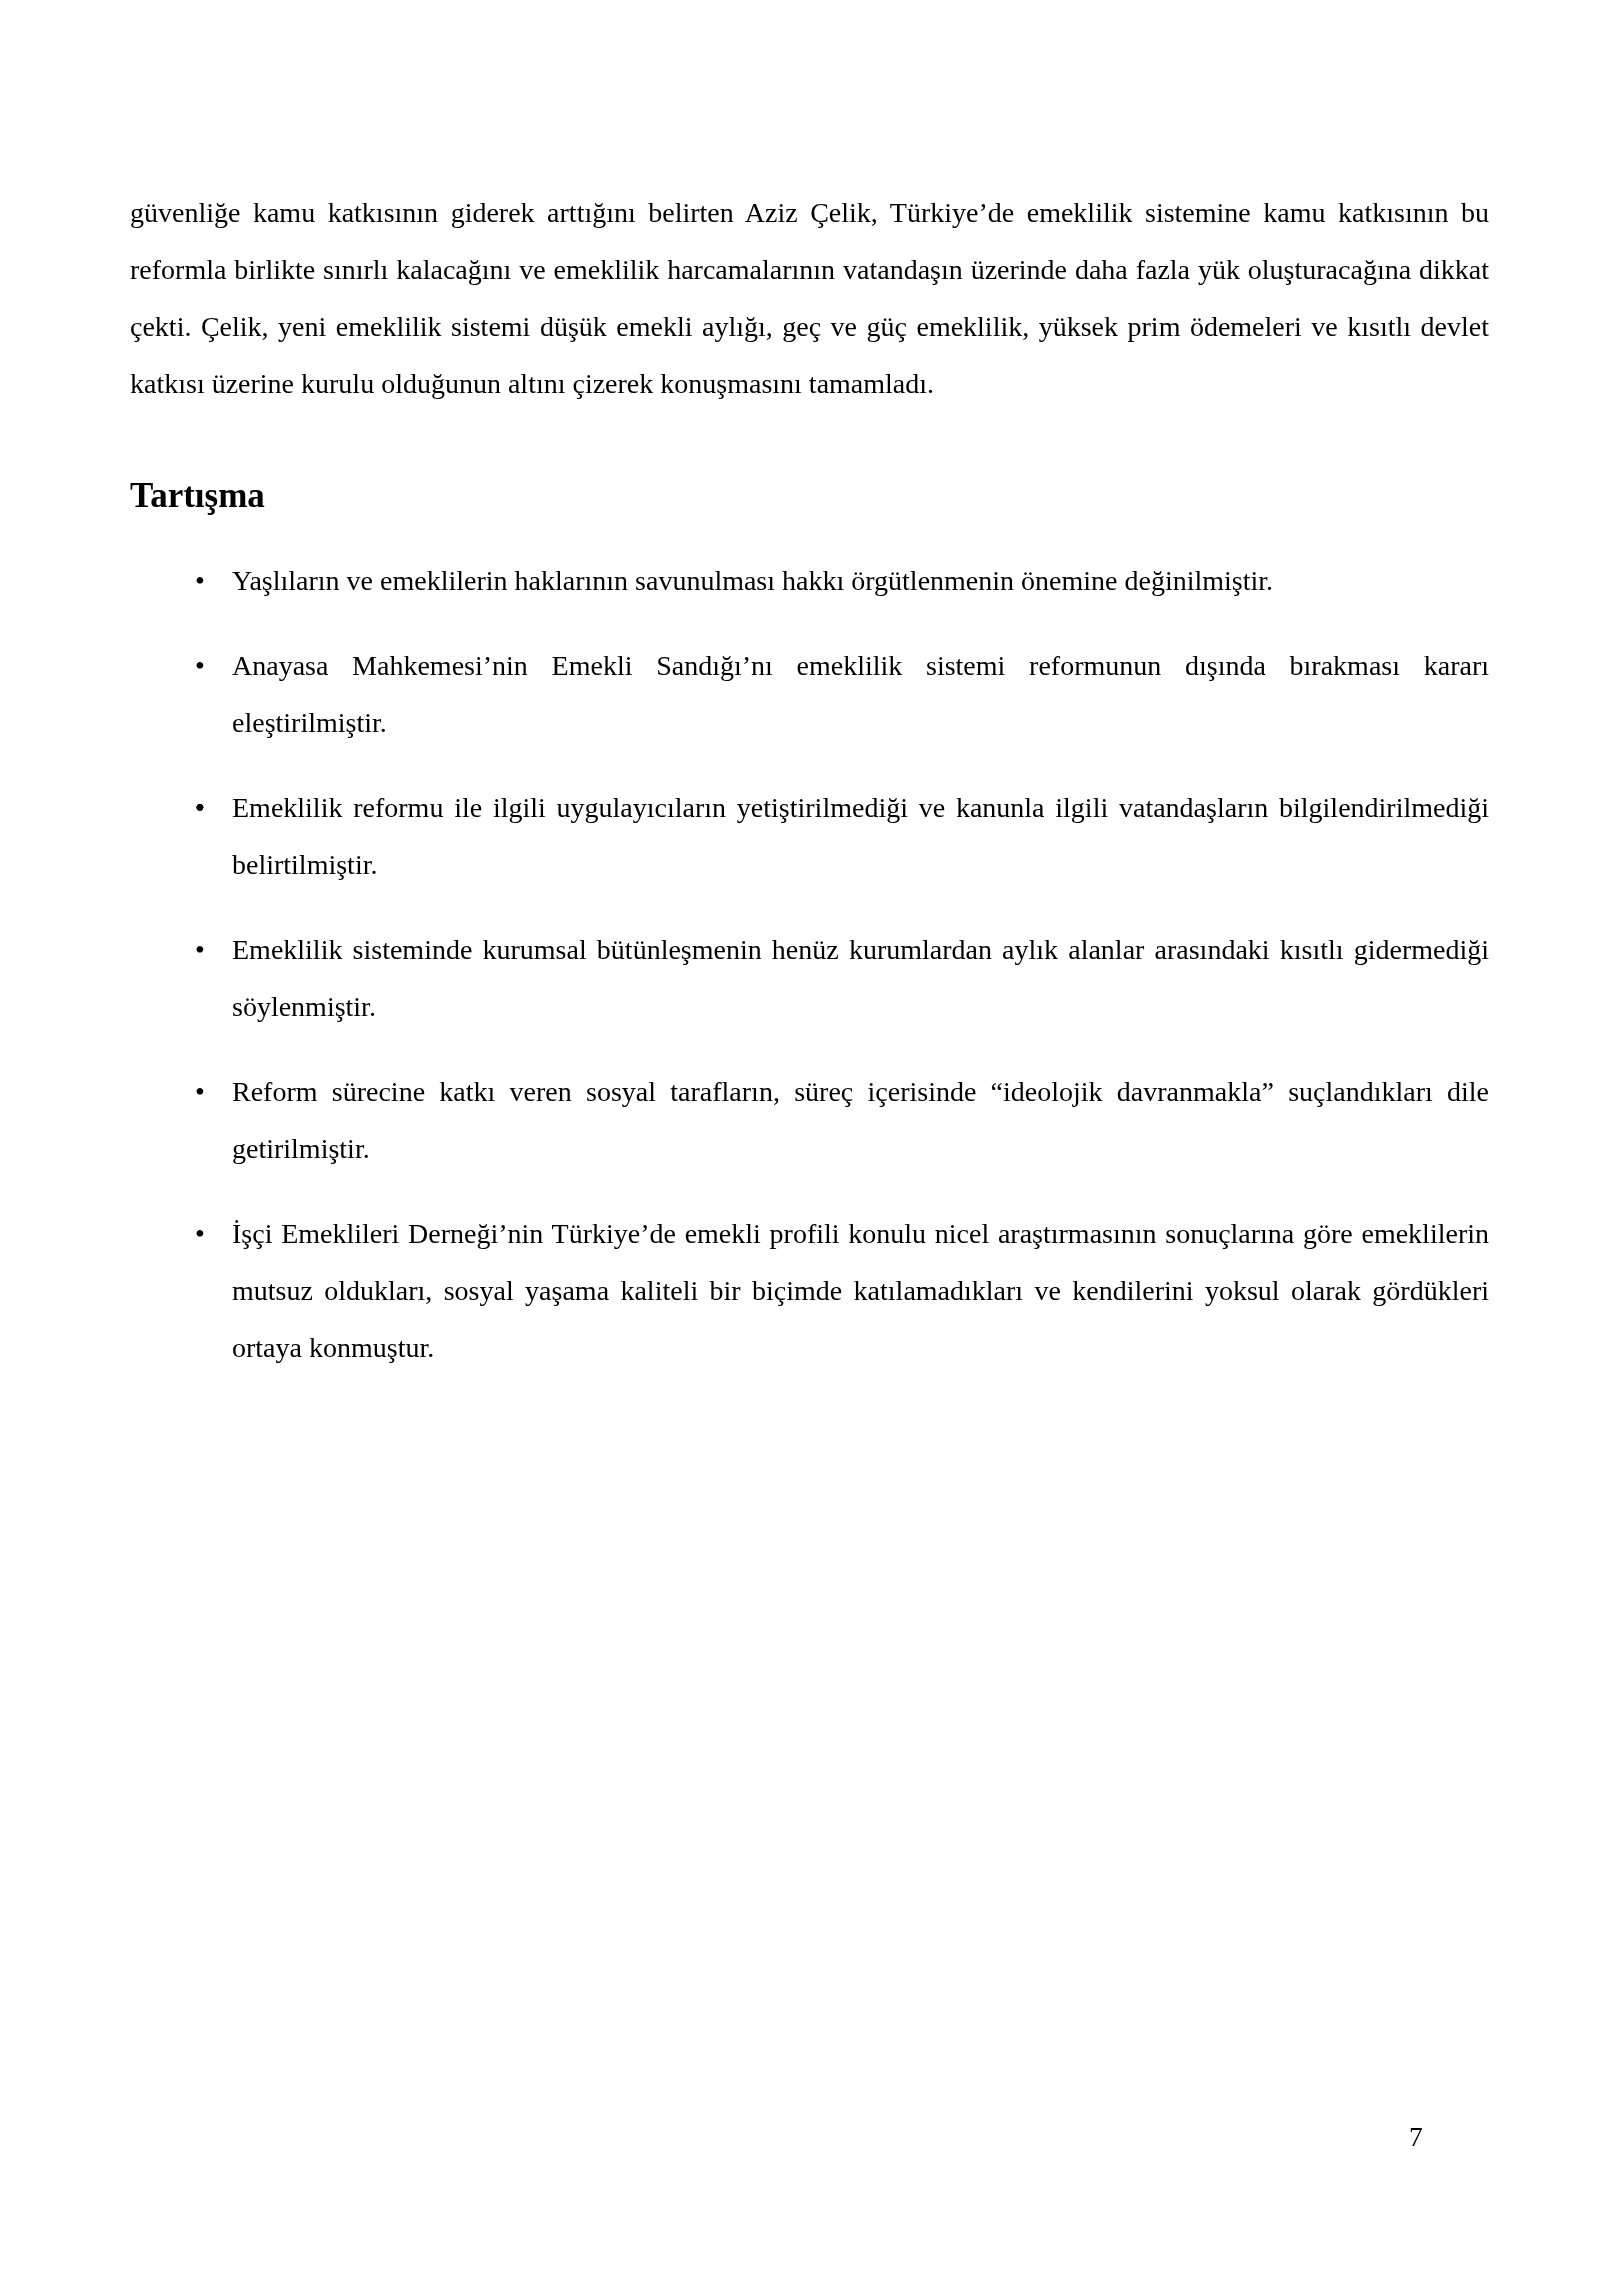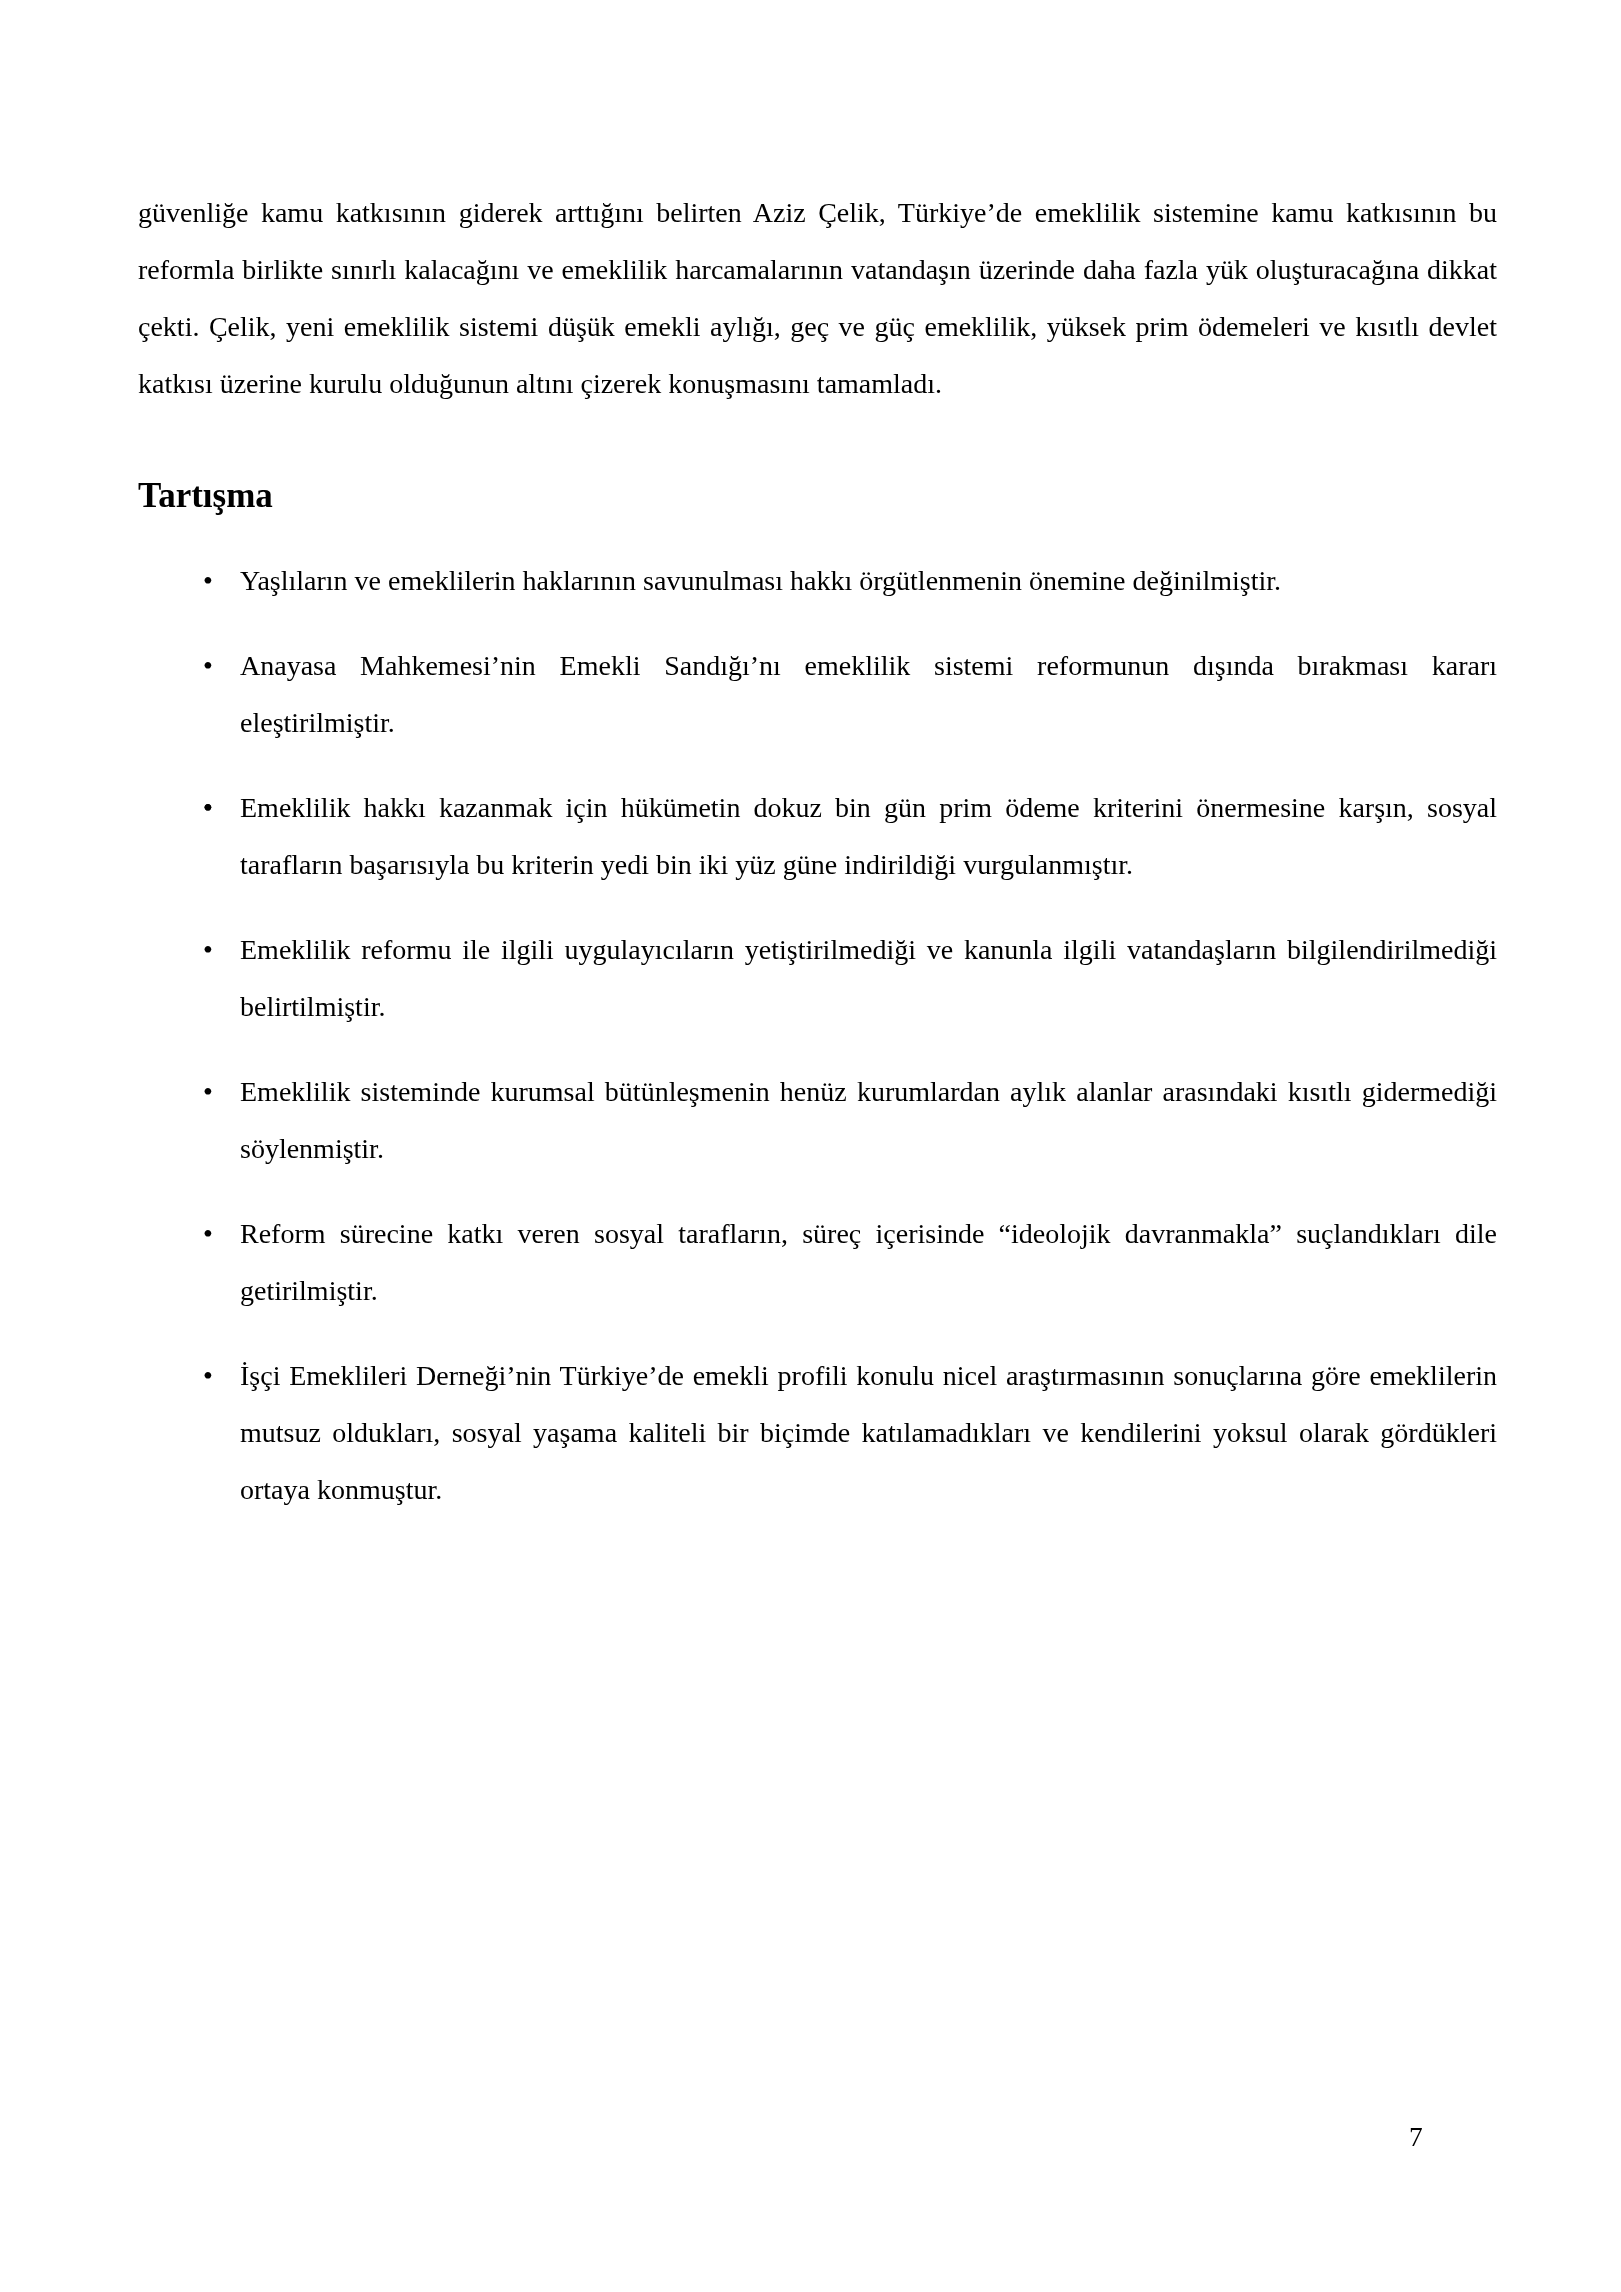--- a/index.html
+++ b/index.html
@@ -12,21 +12,21 @@
     width: 1621px;
     height: 2293px;
     background: #ffffff;
     color: #000000;
     font-family: "Liberation Serif", "DejaVu Serif", serif;
     font-size: 28px;
     overflow: hidden;
   }
   .content {
     position: absolute;
-    left: 138px;
+    left: 130px;
     top: 184px;
     width: 1359px;
   }
   .para {
     margin: 0;
     text-align: justify;
     line-height: 57px;
   }
   .heading {
     margin: 55px 0 0 0;
@@ -82,21 +82,20 @@
       </li>
       <li class="bullet-item">
         <span class="marker">•</span>
         <span>Anayasa Mahkemesi’nin Emekli Sandığı’nı emeklilik sistemi reformunun dışında bırakması kararı eleştirilmiştir.</span>
       </li>
       <li class="bullet-item">
         <span class="marker">•</span>
       </li>
       <li class="bullet-item">
         <span class="marker">•</span>
-        <span>Emeklilik hakkı kazanmak için hükümetin dokuz bin gün prim ödeme kriterini önermesine karşın, sosyal tarafların başarısıyla bu kriterin yedi bin iki yüz güne indirildiği vurgulanmıştır.</span>
       </li>
       <li class="bullet-item">
         <span class="marker">•</span>
         <span>Emeklilik reformu ile ilgili uygulayıcıların yetiştirilmediği ve kanunla ilgili vatandaşların bilgilendirilmediği belirtilmiştir.</span>
       </li>
       <li class="bullet-item">
         <span class="marker">•</span>
         <span>Emeklilik sisteminde kurumsal bütünleşmenin henüz kurumlardan aylık alanlar arasındaki kısıtlı gidermediği söylenmiştir.</span>
       </li>
       <li class="bullet-item">

